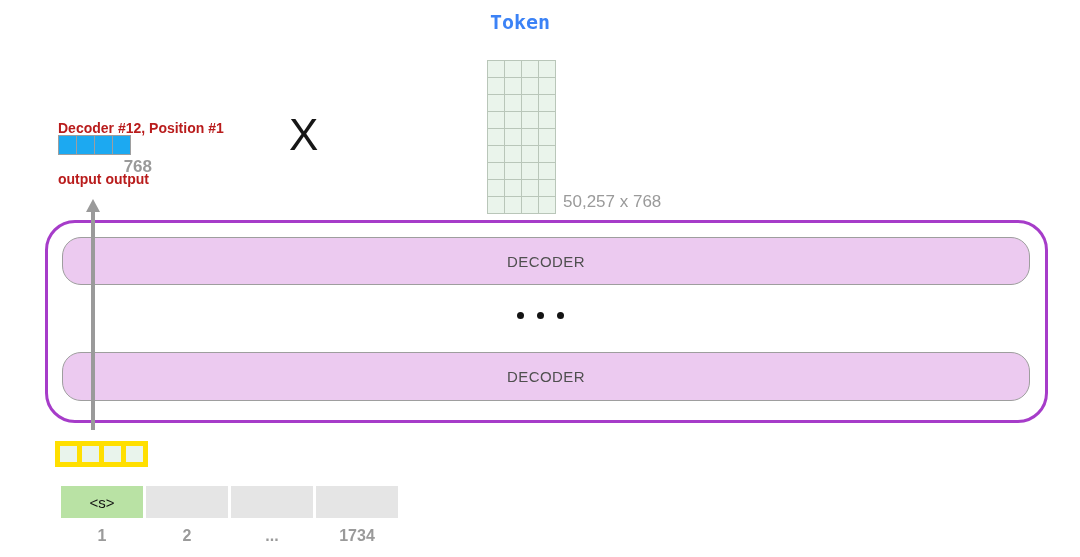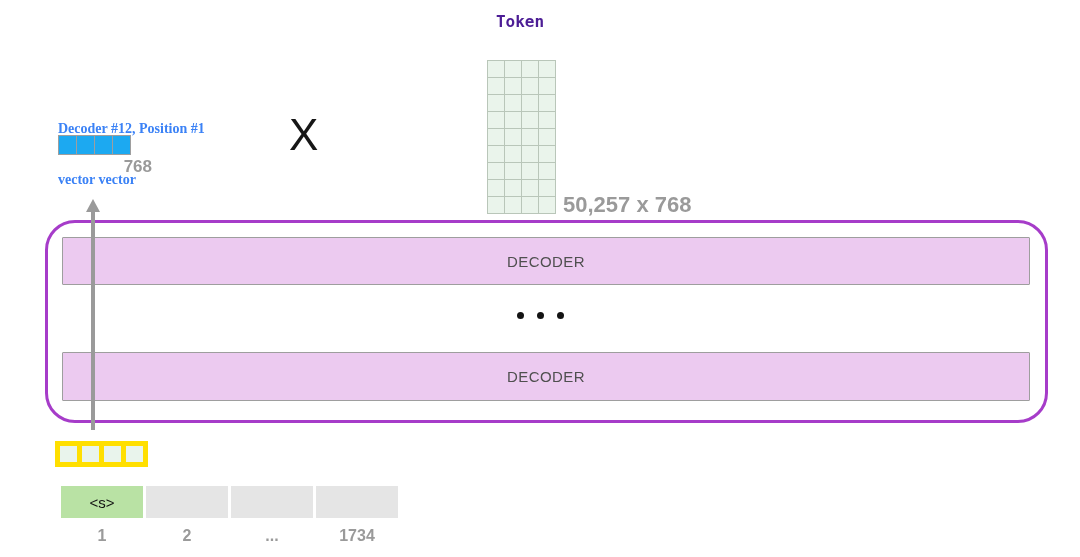--- a/index.html
+++ b/index.html
@@ -1,46 +1,46 @@
 <!DOCTYPE html>
 <html><head>
 <meta charset="utf-8">
 <style>
   html,body{margin:0;padding:0;background:#fff;}
   .canvas{position:relative;width:1080px;height:557px;background:#ffffff;overflow:hidden;
           font-family:"Liberation Sans",sans-serif;}
 
   
   .te-label{position:absolute;left:420px;top:11px;width:200px;text-align:center;
-            font-family:"DejaVu Sans Mono",monospace;font-weight:700;font-size:16px;
-            line-height:22px;color:#4c1d95;}
+            font-family:"DejaVu Sans Mono",monospace;font-weight:700;font-size:20px;
+            line-height:22px;color:#3b82f6;}
   .te-label span{display:block;}
   .te-grid{position:absolute;left:487px;top:60px;display:grid;
            grid-template-columns:repeat(4,16px);grid-auto-rows:16px;
            gap:1px;padding:1px;background:#b9c6b9;}
   .te-cell{background:#eaf4eb;}
-  .te-dims{position:absolute;left:563px;top:192px;font-size:22px;font-weight:700;color:#9a9a9a;}
+  .te-dims{position:absolute;left:563px;top:192px;font-size:17px;font-weight:400;color:#9a9a9a;}
 
   
-  .ov-label{position:absolute;left:58px;top:86px;font-family:Liberation Serif, serif;
-            font-weight:700;font-size:14px;line-height:17px;color:#3b82f6;white-space:pre;}
+  .ov-label{position:absolute;left:58px;top:86px;font-family:Liberation Sans, sans-serif;
+            font-weight:700;font-size:14px;line-height:17px;color:#b91c1c;white-space:pre;}
   .ov-label span{display:block;}
   .ov-vector{position:absolute;left:58px;top:135px;display:flex;gap:1px;padding:1px;background:#9e9e9e;}
   .ov-cell{width:17px;height:18px;background:#1ca9f1;}
   .ov-dim{position:absolute;left:112px;top:157px;width:40px;text-align:right;
           font-size:17px;font-weight:700;color:#9a9a9a;}
 
   
   .mult{position:absolute;left:289px;top:110px;font-size:44px;font-weight:400;color:#161616;}
 
   
   .stack{position:absolute;left:45px;top:220px;width:1003px;height:203px;box-sizing:border-box;
          border:3.5px solid #a63cc9;border-radius:30px;background:#ffffff;}
   .decoder{position:absolute;left:62px;width:968px;height:48px;box-sizing:border-box;
-           background:#eccaf0;border:1.5px solid #9e9e9e;border-radius:1px;
+           background:#eccaf0;border:1.5px solid #9e9e9e;border-radius:19px;
            display:flex;align-items:center;justify-content:center;
            font-size:15px;font-weight:500;letter-spacing:0.4px;color:#4f4f4f;}
   .decoder-top{top:237px;}
   .decoder-bottom{top:352px;height:49px;}
   .dots{position:absolute;left:517px;top:312px;display:flex;gap:13px;align-items:center;}
   .dot{width:7px;height:7px;border-radius:50%;background:#141414;}
 
   
   .arrow-line{position:absolute;left:91px;top:211px;width:3.5px;height:219px;background:#9a9a9a;}
   .arrow-head{position:absolute;left:86px;top:199px;width:0;height:0;
@@ -104,21 +104,21 @@
       <div class="te-cell"></div>
       <div class="te-cell"></div>
       <div class="te-cell"></div>
       <div class="te-cell"></div>
     </div>
 
   <div class="te-dims">50,257 x 768</div>
 
   <div class="ov-label">
     <span>Decoder #12, Position #1</span>
-    <span>vector vector</span>
+    <span>output output</span>
   </div>
 
   <div class="ov-vector">
       <div class="ov-cell"></div>
       <div class="ov-cell"></div>
       <div class="ov-cell"></div>
       <div class="ov-cell"></div>
     </div>
 
   <div class="ov-dim">768</div>

